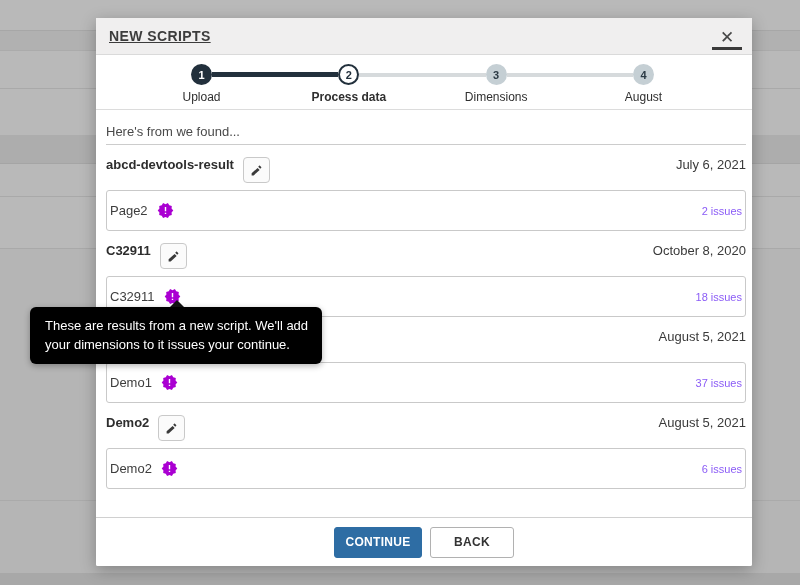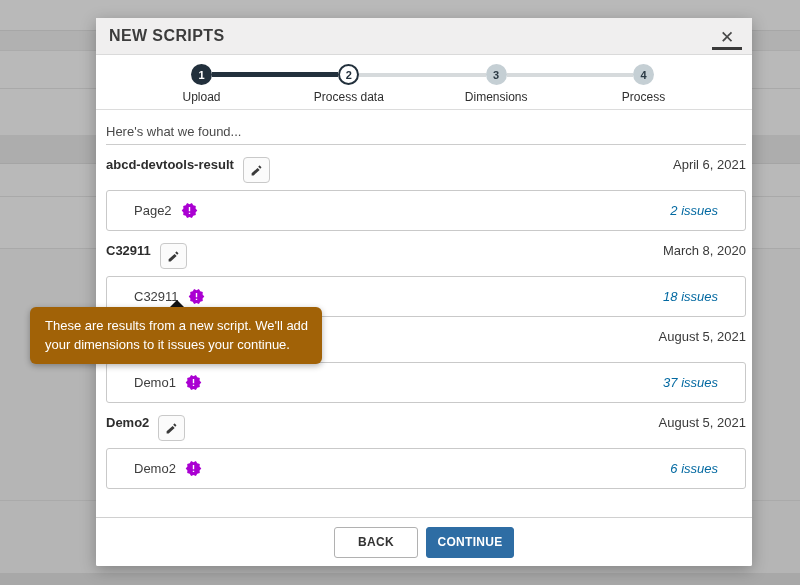--- a/index.html
+++ b/index.html
@@ -10,71 +10,71 @@
   .backdrop { position:absolute; inset:0; z-index:0; }
   .bg-stripe { position:absolute; left:0; width:800px; }
 
   
   .modal { position:absolute; left:96px; top:18px; width:656px; height:548px;
            background:#fff; z-index:2; border-radius:2px;
            box-shadow:0 4px 16px rgba(0,0,0,0.28); }
 
   .modal-header { height:37px; background:#f0efef; border-bottom:1px solid #dadada;
                   display:flex; align-items:center; padding:0 10px 0 13px; }
-  .modal-title { font-size:16px; font-weight:bold; color:#3c3c3c; letter-spacing:0.4px; }
+  .modal-title { font-size:14px; font-weight:bold; color:#3c3c3c; letter-spacing:0.4px;text-decoration:underline; }
   .close-btn { margin-left:auto; display:flex; flex-direction:column; align-items:center;
                cursor:pointer; padding-top:8px; }
   .close-x { font-size:17px; line-height:15px; color:#474747; font-weight:normal; }
   .close-underline { width:30px; height:3px; background:#3a3a3a; margin-top:2px; }
 
   
   .stepper { position:relative; height:55px; border-bottom:1px solid #dcdcdc;
              display:flex; align-items:flex-start; padding:9px 98px 0 95px; }
   .step { position:relative; width:21px; height:21px; flex:0 0 auto; }
   .step-circle { width:21px; height:21px; border-radius:50%; display:flex;
                  align-items:center; justify-content:center;
                  font-size:11px; font-weight:bold; }
   .step.complete .step-circle { background:#22303c; color:#fff; }
   .step.active .step-circle { background:#fff; color:#22303c; border:2px solid #22303c; }
   .step.upcoming .step-circle { background:#c5cfd4; color:#2b3a44; }
   .step-label { position:absolute; top:26px; left:50%; transform:translateX(-50%);
                 white-space:nowrap; font-size:12px; color:#2f2f2f; }
-  .step.active .step-label { font-weight:normal; }
+  .step.active .step-label { font-weight:bold; }
   .connector { flex:1 1 auto; height:4px; margin-top:8.5px; }
   .connector.dark { background:#22303c; height:5px; margin-top:8px; }
   .connector.light { background:#d6dadc; }
 
   
   .list { height:407px; overflow:hidden; padding:0 6px 0 10px; }
   .intro { padding:14px 0 5px 0; border-bottom:1px solid #ccc;
            font-size:13px; color:#4a4a4a; }
   .entry-head { display:flex; align-items:flex-start; margin-top:12px; height:26px; }
   .entry-name { font-size:13px; font-weight:bold; color:#2d2d2d; }
   .pencil-btn { margin-left:9px; width:27px; height:26px; border:1px solid #c9c9c9;
                 border-radius:4px; background:#fbfbfb; display:flex; align-items:center;
                 justify-content:center; cursor:pointer; }
   .entry-date { margin-left:auto; font-size:13px; color:#3a3a3a; }
   .issue-box { margin-top:7px; height:41px; border:1px solid #c9c9c9; border-radius:3px;
-               background:#fff; display:flex; align-items:center; padding:0 27px; }
+               background:#fff; display:flex; align-items:center; padding:0 3px; }
   .issue-name { font-size:13px; color:#3d3d3d; }
   .badge { margin-left:9px; display:flex; align-items:center; }
-  .issue-count { margin-left:auto; font-size:13px; color:#0369a1;font-style:italic; }
+  .issue-count { margin-left:auto; font-size:11px; color:#8b5cf6; }
 
   
   .modal-footer { position:absolute; left:0; right:0; bottom:0; height:49px;
                   border-top:1px solid #d0d0d0; background:#fff;
                   display:flex; align-items:center; justify-content:center; gap:8px;
                   border-radius:0 0 2px 2px; }
   .btn { height:31px; border-radius:3px; font-family:"Liberation Sans", sans-serif;
          font-size:12px; font-weight:bold; letter-spacing:0.3px; cursor:pointer; }
   .btn-back { width:84px; background:#fff; border:1px solid #b1b1b1; color:#333; }
   .btn-continue { width:88px; background:#2e6da4; border:1px solid #2e6da4; color:#fff; }
 
   
-  .tooltip { position:absolute; left:30px; top:307px; z-index:5; background:#a16207;
+  .tooltip { position:absolute; left:30px; top:307px; z-index:5; background:#000000;
              color:#fff; border-radius:6px; padding:9px 14px 10px 15px; font-size:13px;
              line-height:1.48; box-shadow:0 2px 6px rgba(0,0,0,0.3); }
   .tooltip-line { white-space:nowrap; }
   .tooltip-arrow { position:absolute; top:-7px; left:140px; width:0; height:0;
                    border-left:7px solid transparent; border-right:7px solid transparent;
                    border-bottom:7px solid #121212; }
 </style>
 </head>
 <body>
 
@@ -113,54 +113,54 @@
       <div class="step-label">Process data</div>
     </div>
     <div class="connector light"></div>
     <div class="step upcoming">
       <div class="step-circle">3</div>
       <div class="step-label">Dimensions</div>
     </div>
     <div class="connector light"></div>
     <div class="step upcoming">
       <div class="step-circle">4</div>
-      <div class="step-label">Process</div>
+      <div class="step-label">August</div>
     </div>
   </div>
 
   <div class="list">
-    <div class="intro">Here's what we found...</div>
+    <div class="intro">Here's from we found...</div>
 
     <div class="entry-head">
       <span class="entry-name">abcd-devtools-result</span>
       <div class="pencil-btn">
         <svg width="13" height="13" viewBox="0 0 24 24" fill="#3a3a3a">
             <path d="M3 17.25V21h3.75L17.81 10.94l-3.75-3.75L3 17.25zM20.71 7.04c.39-.39.39-1.02 0-1.41l-2.34-2.34c-.39-.39-1.02-.39-1.41 0l-1.83 1.83 3.75 3.75 1.83-1.83z"></path>
           </svg>
       </div>
-      <span class="entry-date">April 6, 2021</span>
+      <span class="entry-date">July 6, 2021</span>
     </div>
     <div class="issue-box">
       <span class="issue-name">Page2</span>
       <span class="badge">
         <svg width="17" height="17" viewBox="0 0 24 24" fill="#aa00d2">
             <path d="M23 12l-2.44-2.78.34-3.68-3.61-.82-1.89-3.18L12 3 8.6 1.54 6.71 4.72l-3.61.81.34 3.68L1 12l2.44 2.78-.34 3.69 3.61.82 1.89 3.18L12 21l3.4 1.46 1.89-3.18 3.61-.82-.34-3.68L23 12zm-10 5h-2v-2h2v2zm0-4h-2V7h2v6z"></path>
           </svg>
       </span>
       <span class="issue-count">2 issues</span>
     </div>
 
     <div class="entry-head">
       <span class="entry-name">C32911</span>
       <div class="pencil-btn">
         <svg width="13" height="13" viewBox="0 0 24 24" fill="#3a3a3a">
             <path d="M3 17.25V21h3.75L17.81 10.94l-3.75-3.75L3 17.25zM20.71 7.04c.39-.39.39-1.02 0-1.41l-2.34-2.34c-.39-.39-1.02-.39-1.41 0l-1.83 1.83 3.75 3.75 1.83-1.83z"></path>
           </svg>
       </div>
-      <span class="entry-date">March 8, 2020</span>
+      <span class="entry-date">October 8, 2020</span>
     </div>
     <div class="issue-box">
       <span class="issue-name">C32911</span>
       <span class="badge">
         <svg width="17" height="17" viewBox="0 0 24 24" fill="#aa00d2">
             <path d="M23 12l-2.44-2.78.34-3.68-3.61-.82-1.89-3.18L12 3 8.6 1.54 6.71 4.72l-3.61.81.34 3.68L1 12l2.44 2.78-.34 3.69 3.61.82 1.89 3.18L12 21l3.4 1.46 1.89-3.18 3.61-.82-.34-3.68L23 12zm-10 5h-2v-2h2v2zm0-4h-2V7h2v6z"></path>
           </svg>
       </span>
       <span class="issue-count">18 issues</span>
     </div>
@@ -195,22 +195,22 @@
         <svg width="17" height="17" viewBox="0 0 24 24" fill="#aa00d2">
             <path d="M23 12l-2.44-2.78.34-3.68-3.61-.82-1.89-3.18L12 3 8.6 1.54 6.71 4.72l-3.61.81.34 3.68L1 12l2.44 2.78-.34 3.69 3.61.82 1.89 3.18L12 21l3.4 1.46 1.89-3.18 3.61-.82-.34-3.68L23 12zm-10 5h-2v-2h2v2zm0-4h-2V7h2v6z"></path>
           </svg>
       </span>
       <span class="issue-count">6 issues</span>
     </div>
 
   </div>
 
   <div class="modal-footer">
+    <button class="btn btn-continue">CONTINUE</button>
     <button class="btn btn-back">BACK</button>
-    <button class="btn btn-continue">CONTINUE</button>
   </div>
 </div>
 
 <div class="tooltip">
   <div class="tooltip-arrow"></div>
   <div class="tooltip-line">These are results from a new script. We'll add</div>
   <div class="tooltip-line">your dimensions to it issues your continue.</div>
 </div>
 
 </body></html>

